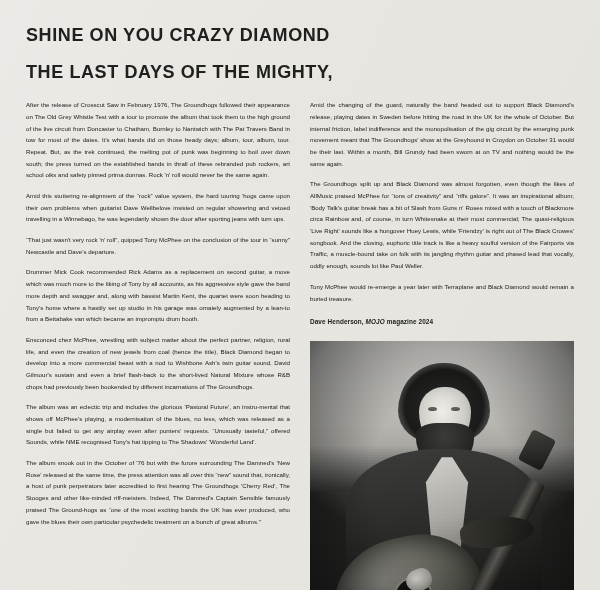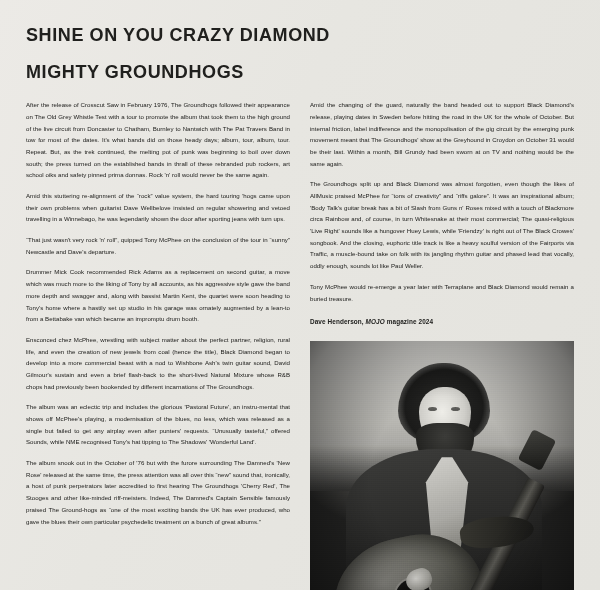--- a/index.html
+++ b/index.html
@@ -226,21 +226,21 @@
     background: radial-gradient(ellipse 78% 72% at 50% 42%, rgba(0,0,0,0) 35%, rgba(0,0,0,.45) 78%, rgba(0,0,0,.8) 100%);
   }
 </style>
 </head>
 <body>
 
 <div class="sleeve">
 
   <div class="titles">
     <div class="title-line">SHINE ON YOU CRAZY DIAMOND</div>
-    <div class="title-line">MIGHTY GROUNDHOGS</div>
+    <div class="title-line two-line">THE LAST DAYS OF THE MIGHTY,</div>
   </div>
 
   <div class="columns">
 
     <div class="col">
       <p class="body">After the release of Crosscut Saw in February 1976, The Groundhogs followed their appearance on The Old Grey Whistle Test with a tour to promote the album that took them to the high ground of the live circuit from Doncaster to Chatham, Burnley to Nantwich with The Pat Travers Band in tow for most of the dates. It's what bands did on those heady days; album, tour, album, tour. Repeat. But, as the trek continued, the melting pot of punk was beginning to boil over down south; the press turned on the established bands in thrall of these rebranded pub rockers, art school oiks and safety pinned prima donnas. Rock 'n' roll would never be the same again.</p>
       <p class="body">Amid this stuttering re-alignment of the “rock” value system, the hard touring 'hogs came upon their own problems when guitarist Dave Wellbelove insisted on regular showering and vetoed travelling in a Winnebago, he was legendarily shown the door after sporting jeans with turn ups.</p>
       <p class="body">“That just wasn't very rock 'n' roll”, quipped Tony McPhee on the conclusion of the tour in “sunny” Newcastle and Dave's departure.</p>
       <p class="body">Drummer Mick Cook recommended Rick Adams as a replacement on second guitar, a move which was much more to the liking of Tony by all accounts, as his aggressive style gave the band more depth and swagger and, along with bassist Martin Kent, the quartet were soon heading to Tony's home where a hastily set up studio in his garage was ornately augmented by a lean-to from a Bettabake van which became an impromptu drum booth.</p>
       <p class="body">Ensconced chez McPhee, wrestling with subject matter about the perfect partner, religion, rural life, and even the creation of new jewels from coal (hence the title), Black Diamond began to develop into a more commercial beast with a nod to Wishbone Ash's twin guitar sound, David Gilmour's sustain and even a brief flash-back to the short-lived Natural Mixture whose R&amp;B chops had previously been bookended by different incarnations of The Groundhogs.</p>

